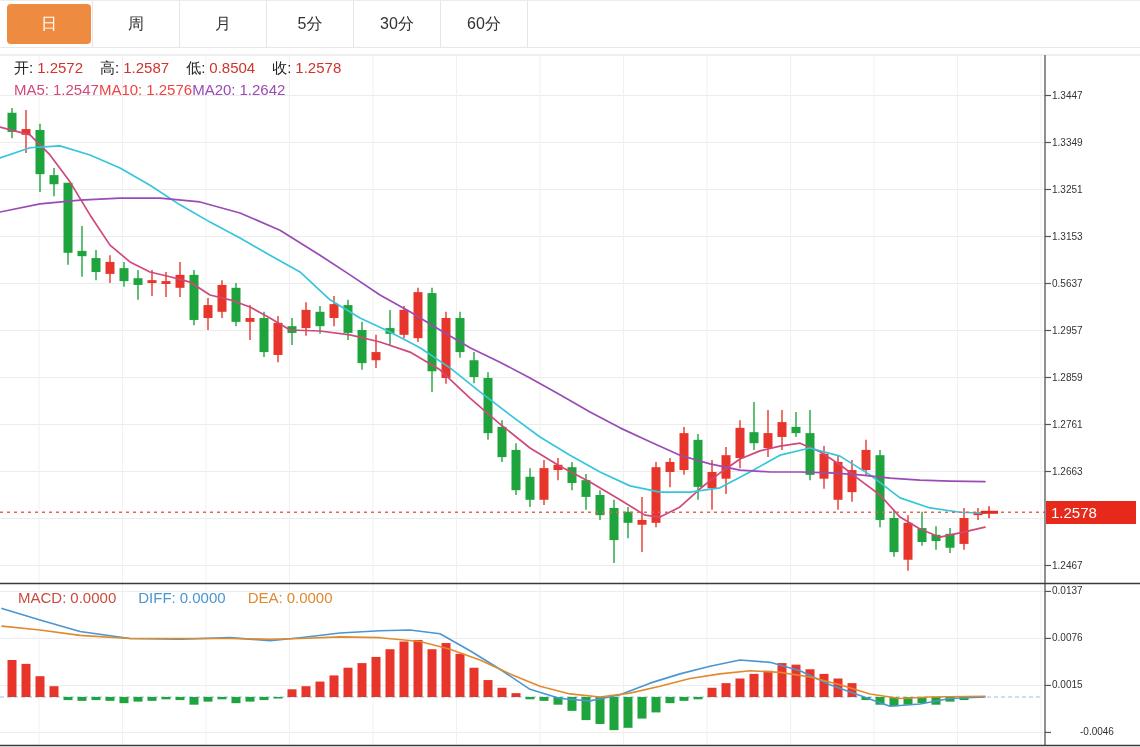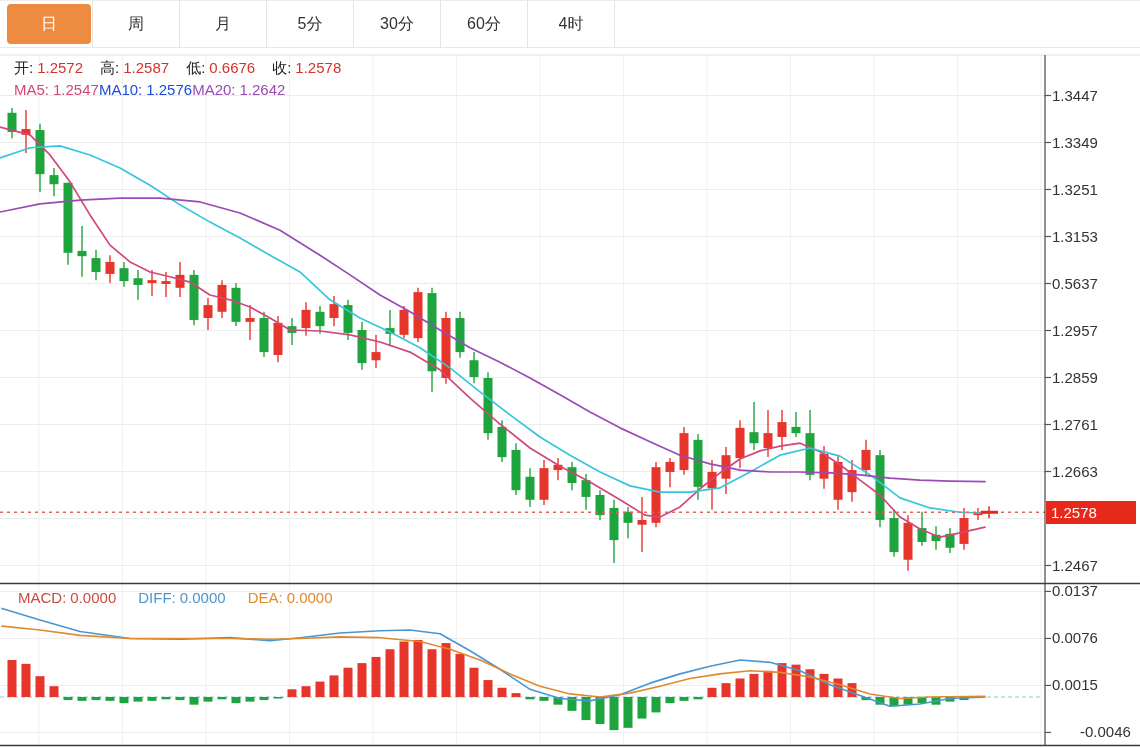--- a/index.html
+++ b/index.html
@@ -24,21 +24,21 @@
   .tab-cell.selected .tab-pill{color:#fff;}
   
   .legend-row{position:absolute;display:flex;font-size:15px;line-height:18px;z-index:4;white-space:nowrap;}
   #ohlc-legend{top:59px;left:14px;gap:17px;}
   #ma-legend{top:81px;left:14px;}
   #macd-legend{top:589px;left:18px;gap:22px;}
   .legend-item{display:flex;gap:4px;}
   .lbl-dark{color:#222;}
   
   .axis-label{
-    position:absolute;left:1052px;width:86px;font-size:15px;color:#333;z-index:3;
+    position:absolute;left:1052px;width:86px;font-size:10px;color:#333;z-index:3;
     line-height:18px;
   }
   #current-price-badge{
     position:absolute;left:1046px;width:90px;height:23px;z-index:6;
     color:#fff;font-size:15px;display:flex;align-items:center;padding-left:5px;box-sizing:border-box;
   }
   #chart-wrap{position:absolute;top:0;left:0;width:1140px;height:747px;}
   svg{display:block;}
 </style>
 </head>
@@ -325,50 +325,47 @@
     </div>
     <div class="tab-cell">
       <div class="tab-pill">5分</div>
     </div>
     <div class="tab-cell">
       <div class="tab-pill">30分</div>
     </div>
     <div class="tab-cell">
       <div class="tab-pill">60分</div>
     </div>
-    <div class="tab-cell">
-      <div class="tab-pill">4时</div>
-    </div>
   </div>
 
 <div class="legend-row" id="ohlc-legend">
   <span class="legend-item">
       <span class="lbl-dark">开:</span>
       <span class="val-red" style="color: rgb(208, 52, 44);">1.2572</span>
     </span>
   <span class="legend-item">
       <span class="lbl-dark">高:</span>
       <span class="val-red" style="color: rgb(208, 52, 44);">1.2587</span>
     </span>
   <span class="legend-item">
       <span class="lbl-dark">低:</span>
-      <span class="val-red" style="color: rgb(208, 52, 44);">0.6676</span>
+      <span class="val-red" style="color: rgb(208, 52, 44);">0.8504</span>
     </span>
   <span class="legend-item">
       <span class="lbl-dark">收:</span>
       <span class="val-red" style="color: rgb(208, 52, 44);">1.2578</span>
     </span>
 </div>
 
 <div class="legend-row" id="ma-legend">
   <span class="legend-item" id="ma5-item" style="color: rgb(208, 72, 124);">
       <span>MA5:</span>
       <span>1.2547</span>
     </span>
-  <span class="legend-item" id="ma10-item" style="color: #1d4ed8; align-items: flex-end;">
+  <span class="legend-item" id="ma10-item" style="color: #ef4444; align-items: flex-end;">
       <span>MA10:</span>
       <span>1.2576</span>
     </span>
   <span class="legend-item" id="ma20-item" style="color: rgb(154, 75, 181);">
       <span>MA20:</span>
       <span>1.2642</span>
     </span>
 </div>
 
 <div class="legend-row" id="macd-legend">

